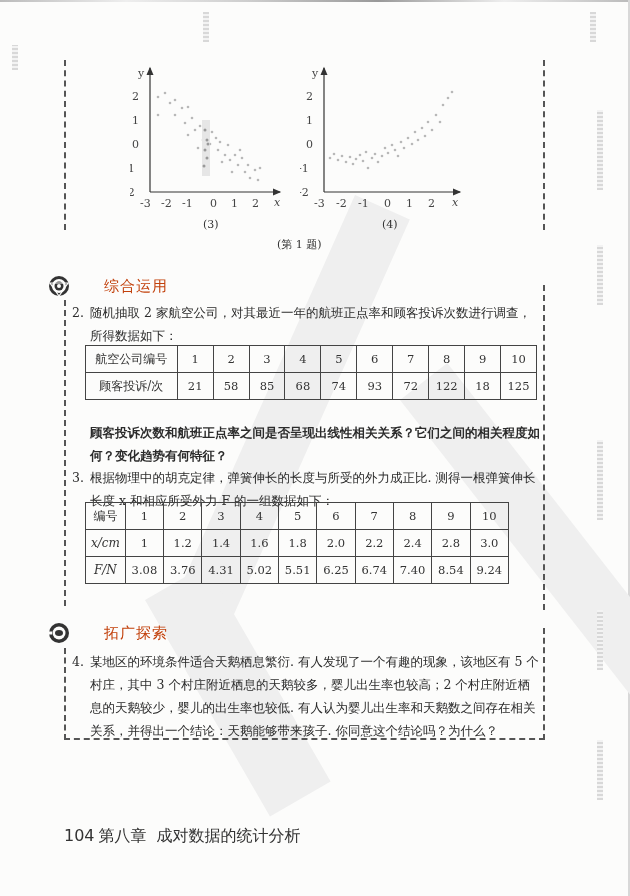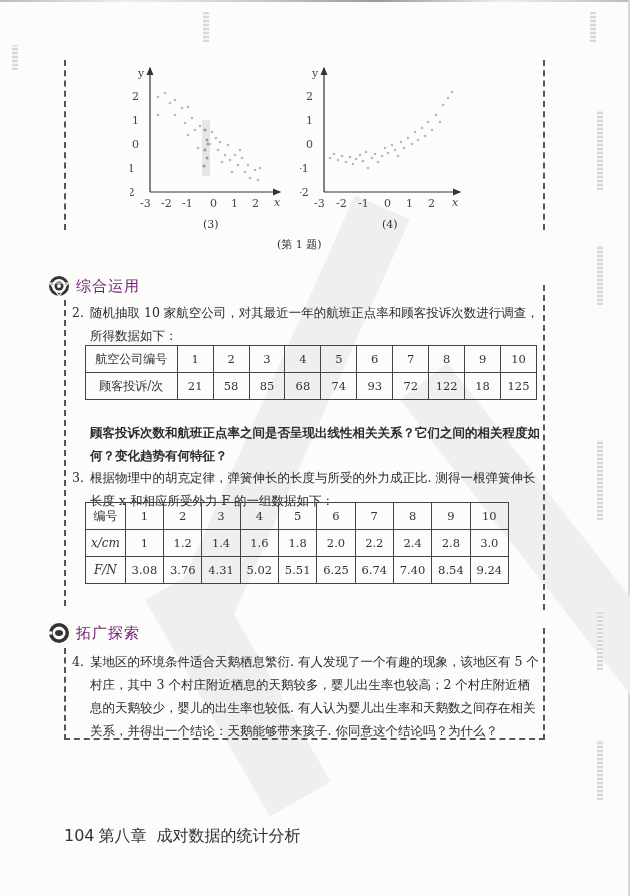--- a/index.html
+++ b/index.html
@@ -9,21 +9,21 @@
   .topline { position: absolute; left: 0; top: 0; width: 630px; height: 2px; background: linear-gradient(90deg,#bbb,#eee 20%,#ccc 40%,#999 60%,#eee 80%,#bbb); }
   .rightedge { position: absolute; right: 0; top: 0; width: 2px; height: 896px; background: #d8d8d8; }
   .wm-stroke { position: absolute; background: #efefef; z-index: 0; transform-origin: top left; }
   
   .dash-left { position: absolute; border-left: 2px dashed #555; z-index: 2; }
   .dash-right { position: absolute; border-right: 2px dashed #555; z-index: 2; }
   .dash-bottom { position: absolute; border-bottom: 2px dashed #555; z-index: 2; }
   .content { position: absolute; z-index: 3; }
   svg text { font-family: "DejaVu Serif", serif; }
   .section-head { position: absolute; display: flex; align-items: center; gap: 6px; z-index: 3; }
-  .section-title { font-family: "DejaVu Sans", sans-serif; font-size: 15px; color: #701a75; letter-spacing: 1px; }
+  .section-title { font-family: "DejaVu Sans", sans-serif; font-size: 15px; color: #c2410c; letter-spacing: 1px; margin-left: 28px; }
   .q { position: absolute; font-size: 12.5px; line-height: 23px; color: #2b2b2b; z-index: 3; }
   .q .num { position: absolute; left: 0; top: 0; }
   .q .body { margin-left: 18px; }
   table.data { position: absolute; border-collapse: collapse; z-index: 3; font-size: 11.5px; background: transparent; padding-left: 13px; }
   table.data td { border: 1px solid #444; text-align: center; height: 27px; color: #333; font-family: "DejaVu Serif", serif; }
   table.data td.head { font-size: 12px; }
   .caption { position: absolute; font-size: 11px; color: #333; z-index: 3; }
   .footer { position: absolute; left: 64px; top: 826px; font-family: "DejaVu Sans", sans-serif; font-size: 16px; color: #333; z-index: 3; }
   .footer .chapter { margin-left: 4px; }
   .footer .title { margin-left: 10px; }
@@ -194,21 +194,21 @@
       <path d="M2,8 L20,8 L11,21 Z" fill="none" stroke="#fcfcfb" stroke-width="1.2"></path>
     </svg>
     <span class="section-title">综合运用</span>
   </div>
 
   <div class="dash-left" style="left:64px;top:300px;height:306px;"></div>
   <div class="dash-right" style="left:543px;top:285px;width:2px;height:325px;"></div>
 
   <div class="q" style="left:72px;top:301px;width:468px;">
     <span class="num">2.</span>
-    <div class="body">随机抽取 10 家航空公司，对其最近一年的航班正点率和顾客投诉次数进行调查，所得数据如下：</div>
+    <div class="body">随机抽取 2 家航空公司，对其最近一年的航班正点率和顾客投诉次数进行调查，所得数据如下：</div>
   </div>
 
   <table class="data" style="left:85px;top:345px;width:452px;">
     <colgroup>
         <col style="width:92px">
         <col span="10" style="width:36px">
       </colgroup>
     <tbody>
         <tr>
       <td class="head">航空公司编号</td>

